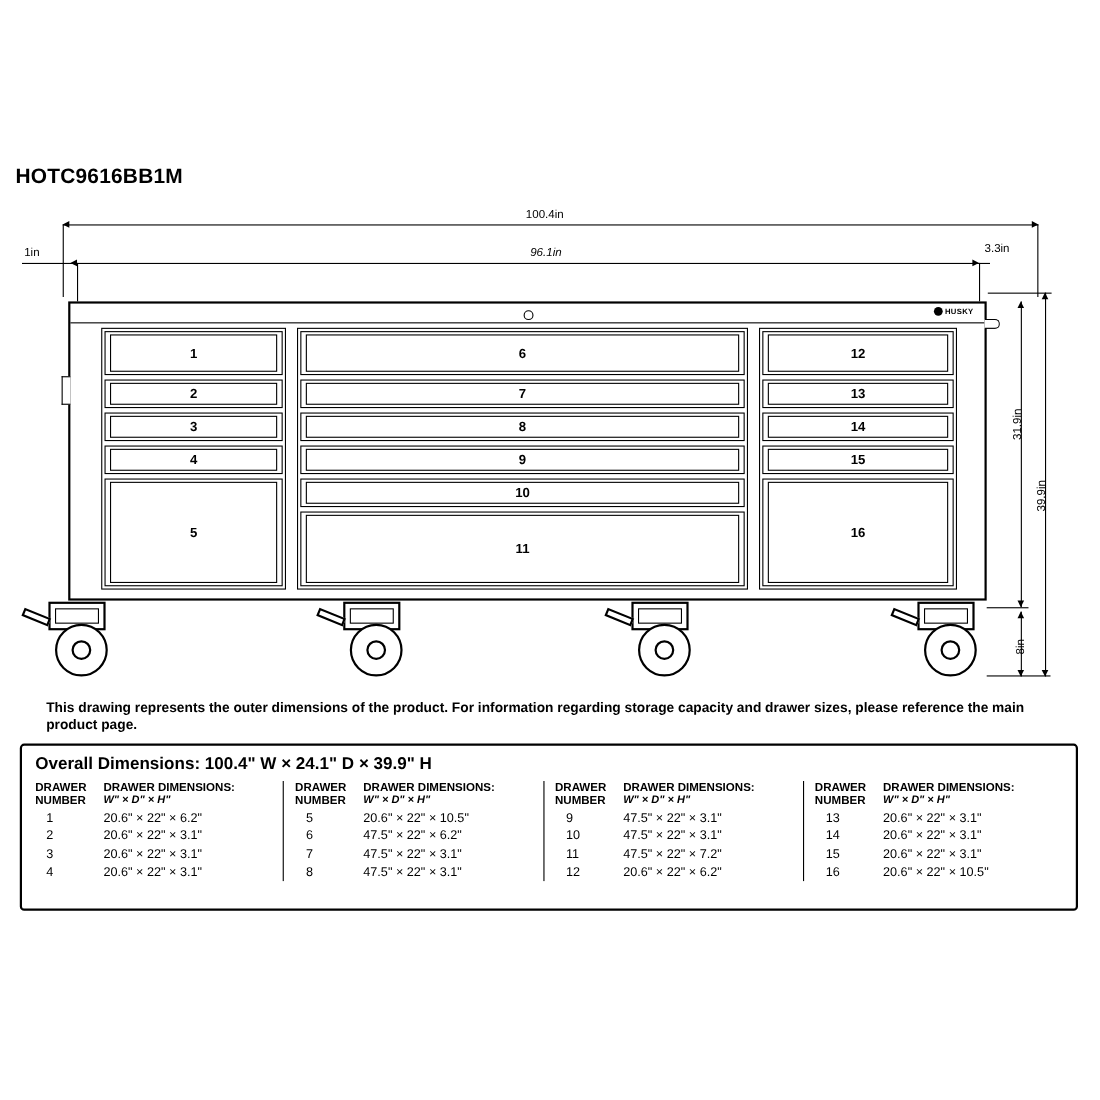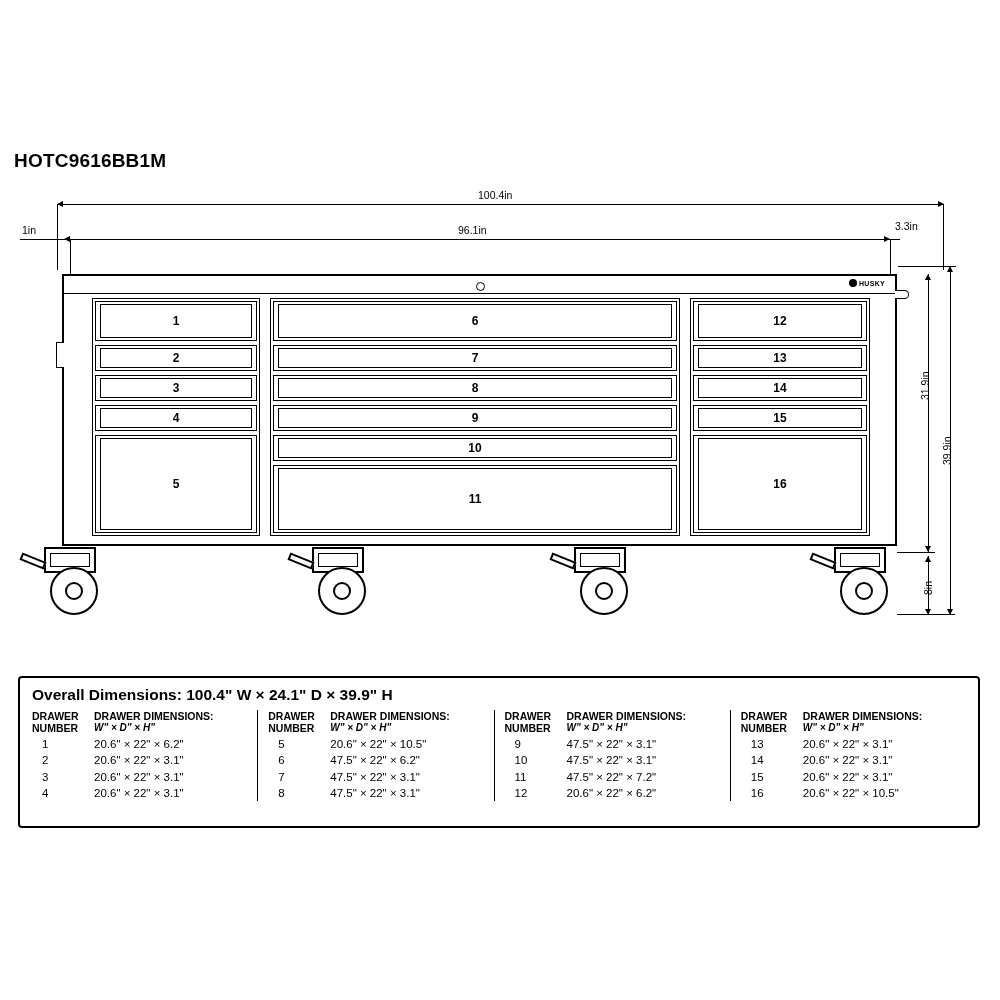--- a/index.html
+++ b/index.html
@@ -70,21 +70,21 @@
   <div class="title">HOTC9616BB1M</div>
 
   <div class="dimtxt" style="left:478px;top:189px;">100.4in</div>
   <div class="hline" style="left:57px;top:204px;width:887px;"></div>
   <div class="arrowL" style="left:57px;top:201px;"></div>
   <div class="arrowR" style="left:938px;top:201px;"></div>
   <div class="vline" style="left:57px;top:204px;height:66px;"></div>
   <div class="vline" style="left:943px;top:204px;height:66px;"></div>
 
   <div class="dimtxt" style="left:22px;top:224px;">1in</div>
-  <div class="dimtxt" style="left:458px;top:224px;">96.1in</div>
+  <div class="dimtxt" style="left:482px;top:224px;font-style:italic;">96.1in</div>
   <div class="dimtxt" style="left:895px;top:220px;">3.3in</div>
 
   <div class="hline" style="left:20px;top:239px;width:880px;"></div>
   <div class="arrowL" style="left:64px;top:236px;"></div>
   <div class="arrowR" style="left:884px;top:236px;"></div>
 
   <div class="vline" style="left:70px;top:239px;height:38px;"></div>
   <div class="vline" style="left:890px;top:239px;height:38px;"></div>
 
   <div class="vline" style="left:928px;top:274px;height:278px;"></div>
@@ -189,20 +189,21 @@
     <div class="bracket"></div>
     <div class="lever"></div>
     <div class="wheel"></div>
   </div>
   <div class="caster" style="left:822px;top:545px;">
     <div class="bracket"></div>
     <div class="lever"></div>
     <div class="wheel"></div>
   </div>
 
+  <div class="note">This drawing represents the outer dimensions of the product. For information regarding storage capacity and drawer sizes, please reference the main product page.</div>
 
   <div class="panel">
     <h2>Overall Dimensions: 100.4" W × 24.1" D × 39.9" H</h2>
     <div class="cols">
 
       <div class="col">
         <div class="colhead">
           <div class="c1">
             <div>DRAWER</div>
             <div>NUMBER</div>

